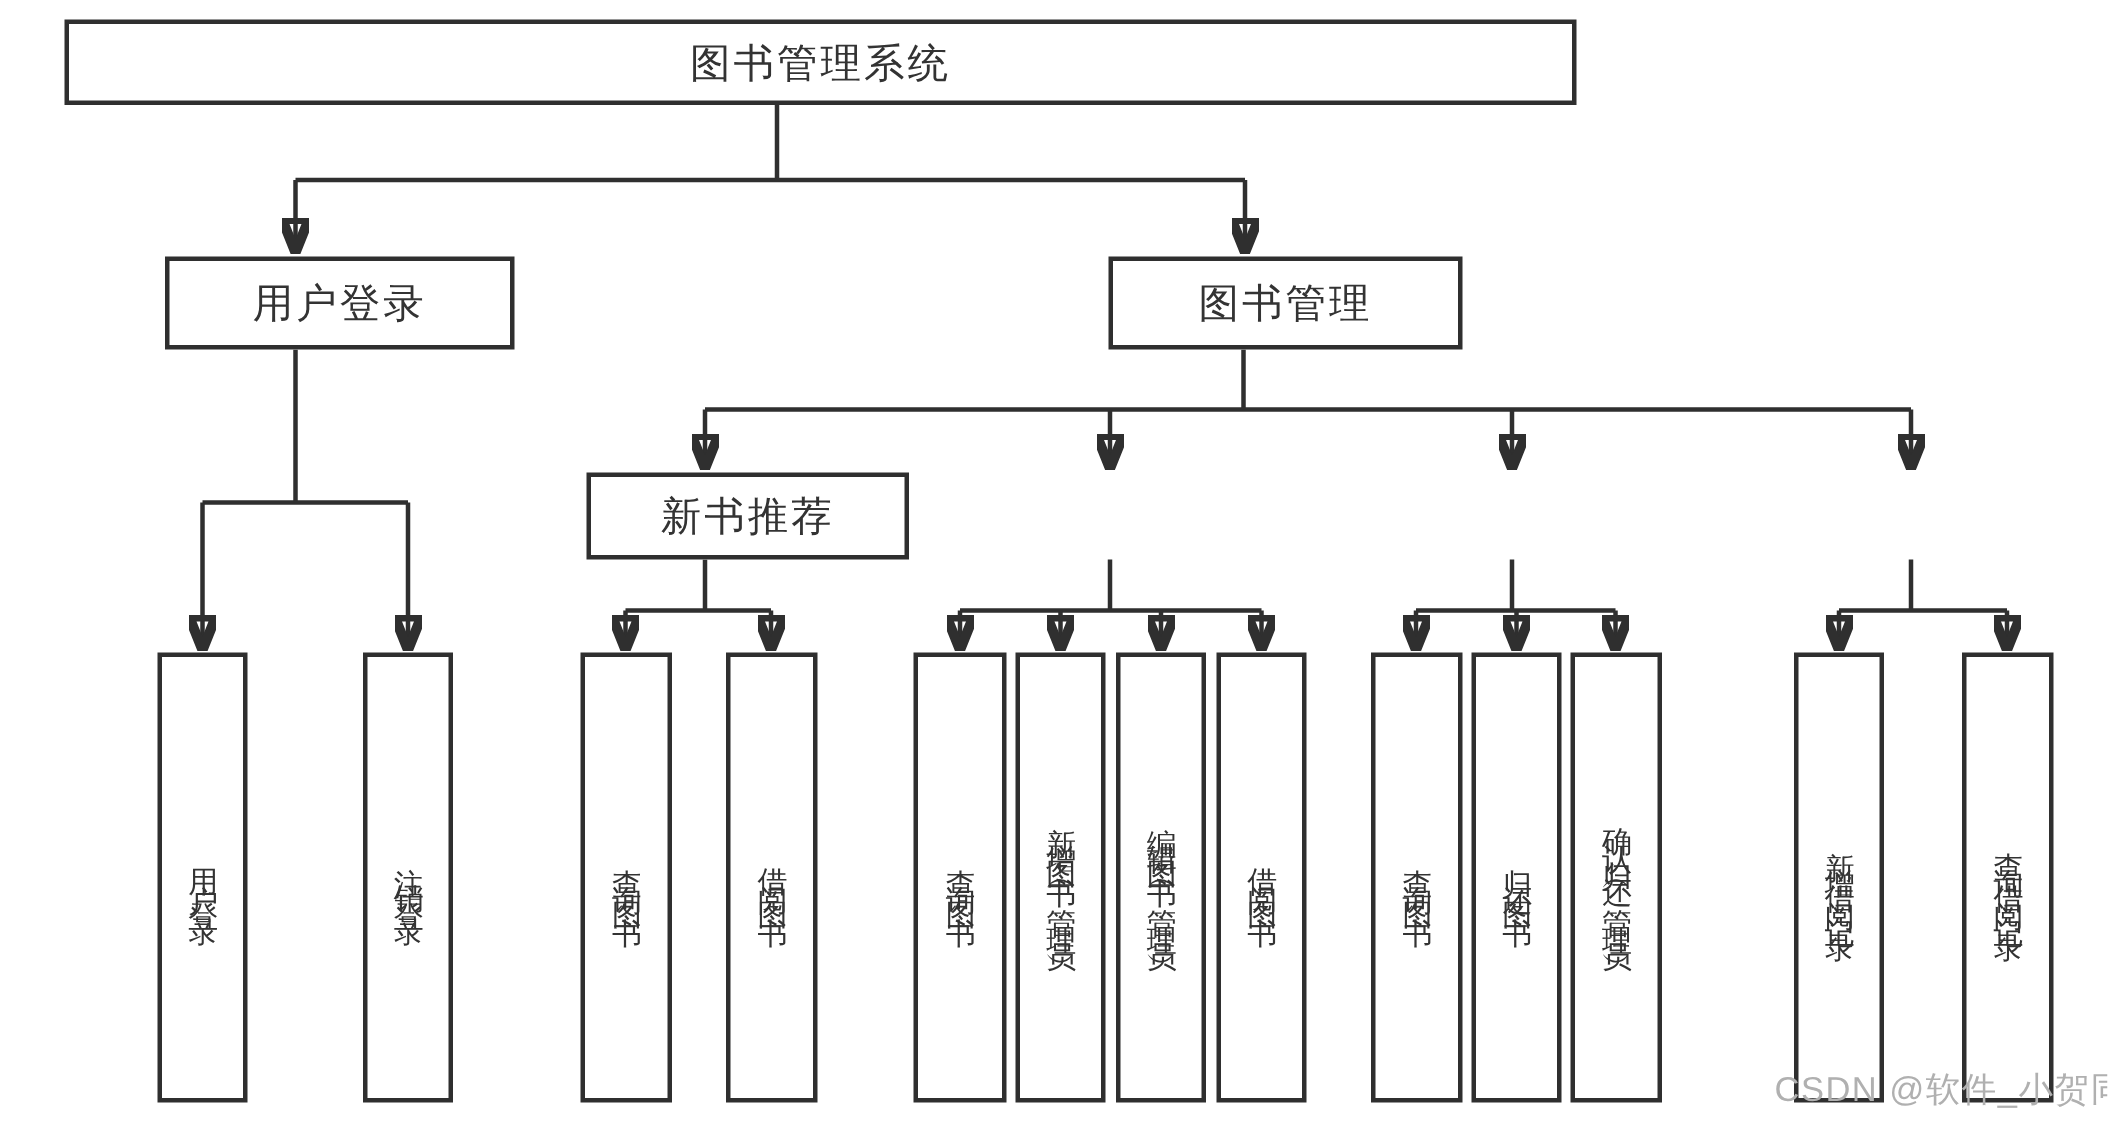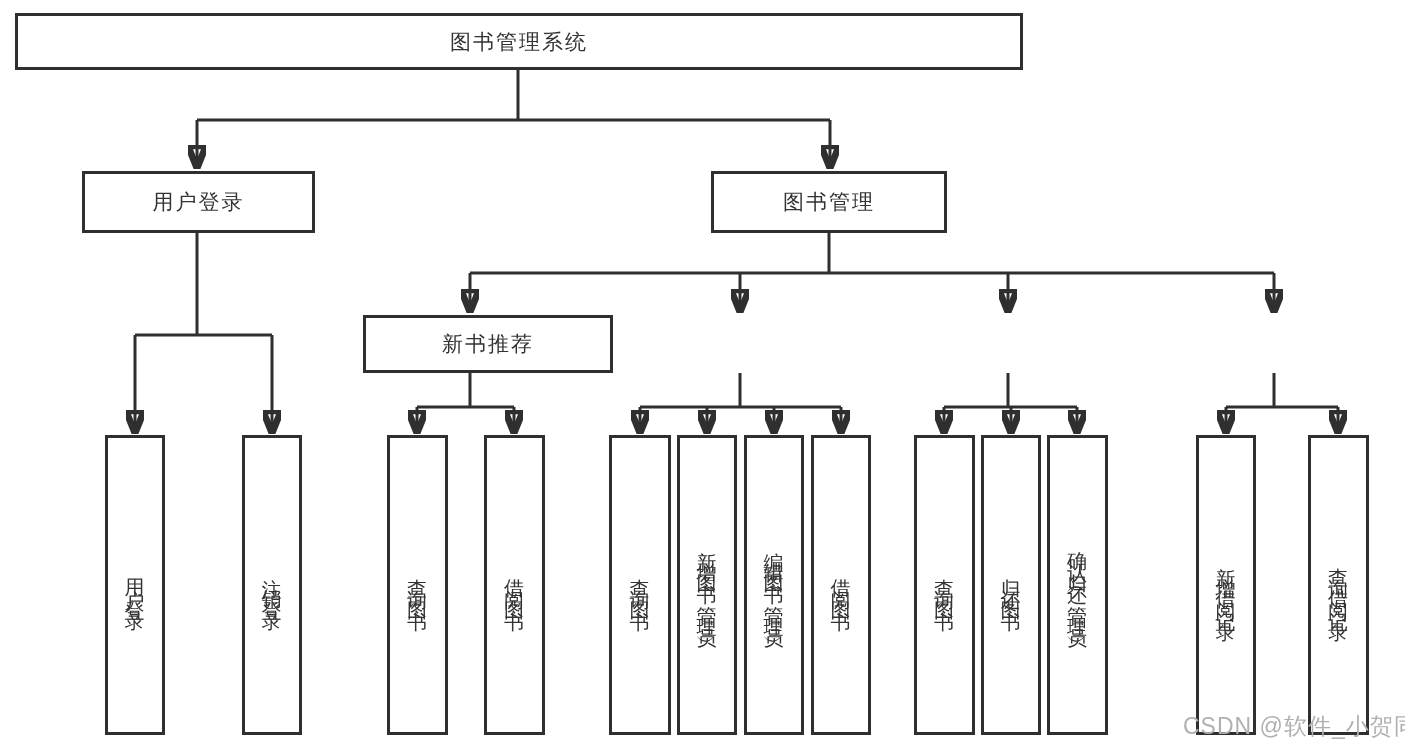--- a/index.html
+++ b/index.html
@@ -25,21 +25,21 @@
     position: absolute;
     box-sizing: border-box;
     border: 3px solid #2f2f2f;
     background: #ffffff;
     color: #333333;
     display: flex;
     align-items: center;
     justify-content: center;
     text-align: center;
   }
-  .h-node { font-size: 21px; letter-spacing: 2px; white-space: nowrap; }
+  .h-node { font-size: 27px; letter-spacing: 2px; white-space: nowrap; margin-left: 28px; }
   .v-node span {
     writing-mode: vertical-rl;
     text-orientation: mixed;
     font-size: 20px;
     line-height: 1;
     letter-spacing: 11px;
   }
   .watermark {
     position: absolute;
     left: 1183px;
@@ -115,21 +115,21 @@
     <span>图书管理系统</span>
   </div>
 
   <div class="node h-node" style="left:82px; top:171px; width:233px; height:62px;">
     <span>用户登录</span>
   </div>
   <div class="node h-node" style="left:711px; top:171px; width:236px; height:62px;">
     <span>图书管理</span>
   </div>
 
-  <div class="node h-node" style="left:363px; top:315px; width:250px; height:58px;">
+  <div class="node h-node" style="left:363px; top:315px; width:215px; height:58px;">
     <span>新书推荐</span>
   </div>
 
   <div class="node v-node" style="left:105px; top:435px; width:60px; height:300px;">
     <span>用户登录</span>
   </div>
   <div class="node v-node" style="left:242px; top:435px; width:60px; height:300px;">
     <span>注销登录</span>
   </div>
 

